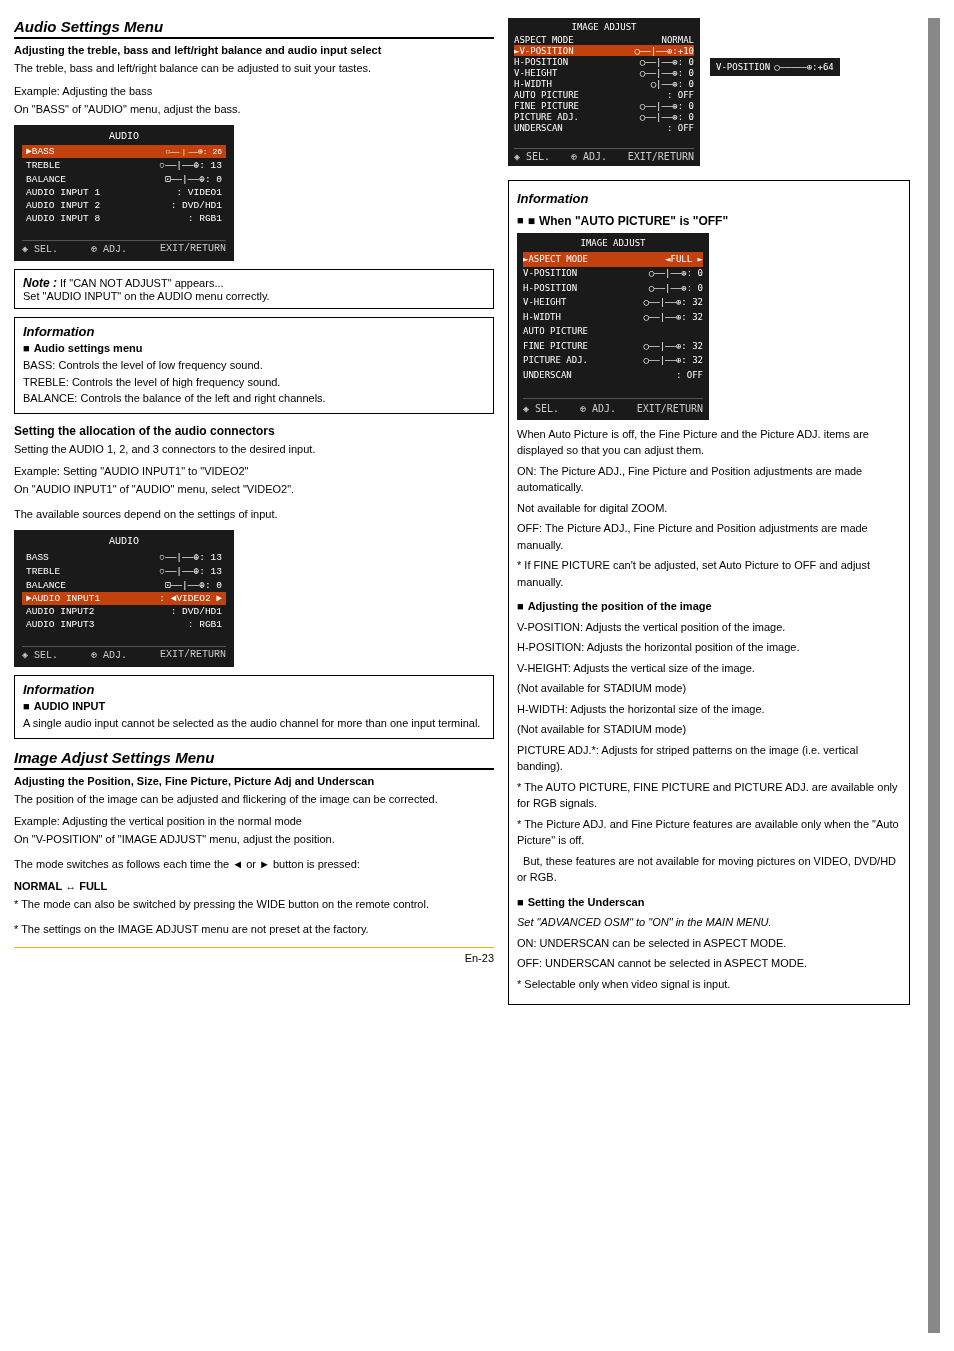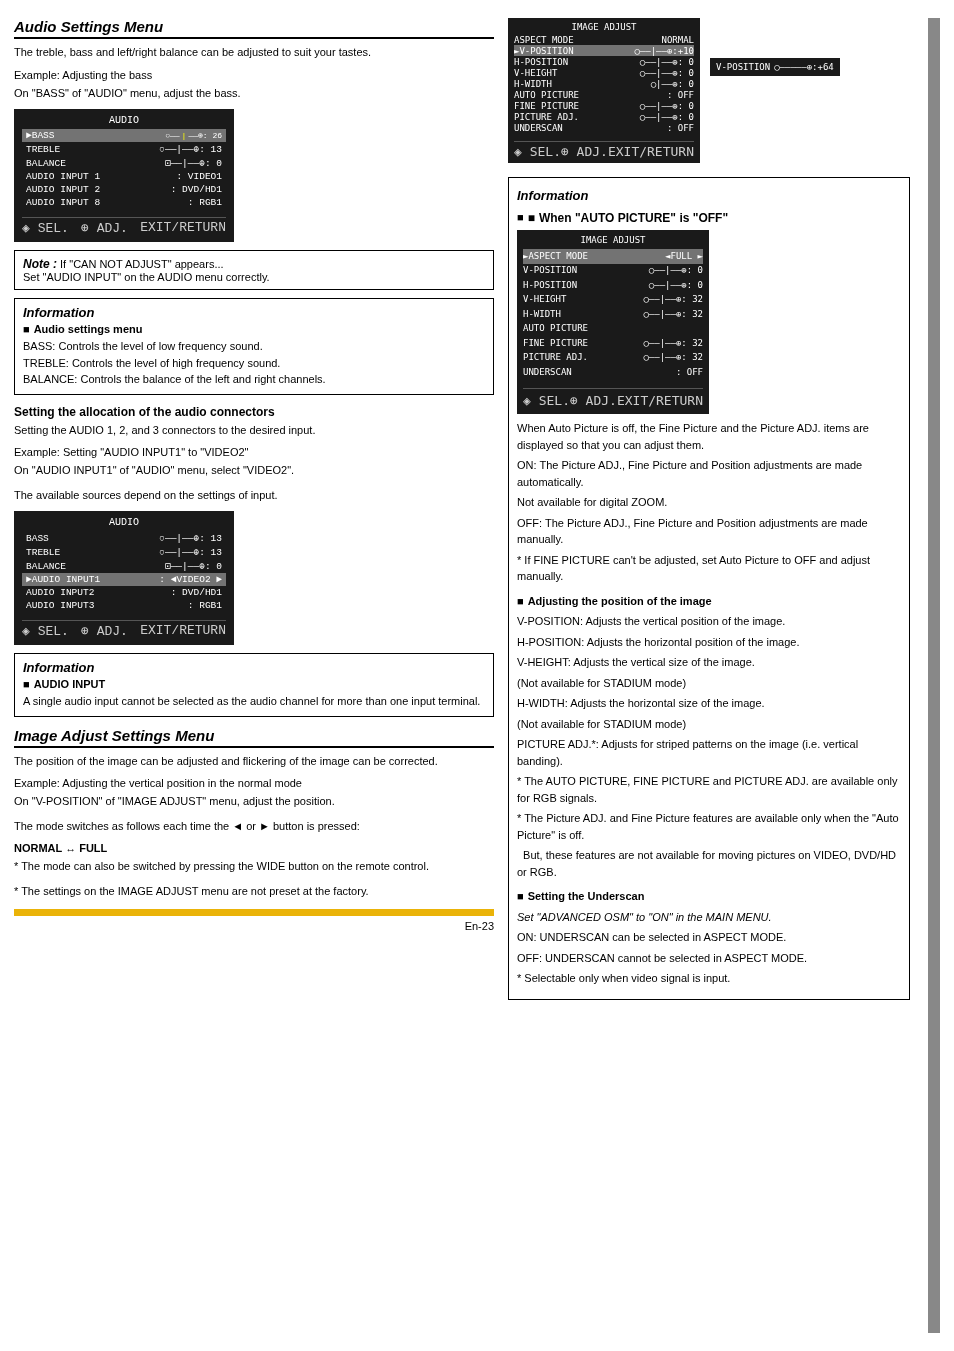--- a/index.html
+++ b/index.html
@@ -69,33 +69,33 @@
       color: #fff;
     }
     .menu-row {
       display: flex;
       justify-content: space-between;
       align-items: center;
       padding: 1px 4px;
       font-size: 9.5px;
     }
     .menu-row.selected {
-      background: #737373;
+      background: #c2410c;
     }
     .menu-row .label { color: #fff; }
     .menu-row .slider-area {
       display: flex;
       align-items: center;
       gap: 2px;
     }
     .menu-footer {
       display: flex;
       justify-content: space-between;
-      margin-top: 8px;
-      font-size: 13px;
+      margin-top: 15px;
+      font-size: 10px;
       color: #ccc;
       border-top: 1px solid #555;
       padding-top: 2px;
     }
 
     
     .note-box {
       border: 1px solid #000;
       padding: 6px 8px;
       margin-bottom: 8px;
@@ -142,21 +142,21 @@
       font-weight: bold;
       font-size: 12px;
       margin-bottom: 3px;
     }
 
     
     .page-number {
       text-align: right;
       font-size: 11px;
       margin-top: 10px;
-      border-top: 7px solid #eab308;
+      border-top: 1px solid #eab308;
       padding-top: 4px;
     }
 
     
     .right-info-box {
       border: 1px solid #000;
       padding: 8px;
       font-size: 11px;
       line-height: 1.5;
     }
@@ -211,20 +211,21 @@
     p { margin-bottom: 4px; }
   </style>
 </head>
 <body>
 
 <div class="page">
 
   <div class="left-col">
 
     <div class="section-title">Audio Settings Menu</div>
+    <div class="section-subtitle">Adjusting the treble, bass and left/right balance and audio input select</div>
     <div class="section-body">The treble, bass and left/right balance can be adjusted to suit your tastes.</div>
 
     <div class="example-label">Example: Adjusting the bass</div>
     <div class="section-body">On "BASS" of "AUDIO" menu, adjust the bass.</div>
 
     <div class="menu-screen">
       <div class="menu-title">AUDIO</div>
       <div class="menu-row selected">
         <span class="label">►BASS</span>
         <span class="slider-area">
@@ -315,20 +316,21 @@
       </div>
     </div>
 
     <div class="info-box">
       <div class="info-title">Information</div>
       <div class="info-section-title">AUDIO INPUT</div>
       <div class="info-body">A single audio input cannot be selected as the audio channel for more than one input terminal.</div>
     </div>
 
     <div class="section-title">Image Adjust Settings Menu</div>
+    <div class="section-subtitle">Adjusting the Position, Size, Fine Picture, Picture Adj and Underscan</div>
     <div class="section-body">The position of the image can be adjusted and flickering of the image can be corrected.</div>
 
     <div class="example-label">Example: Adjusting the vertical position in the normal mode</div>
     <div class="section-body">On "V-POSITION" of "IMAGE ADJUST" menu, adjust the position.</div>
     <div class="section-body">The mode switches as follows each time the ◄ or ► button is pressed:</div>
     <div style="font-weight:bold; margin-bottom:4px;">NORMAL ↔ FULL</div>
     <div class="section-body">* The mode can also be switched by pressing the WIDE button on the remote control.</div>
     <div class="section-body">* The settings on the IMAGE ADJUST menu are not preset at the factory.</div>
 
     <div class="page-number">En-23</div>

